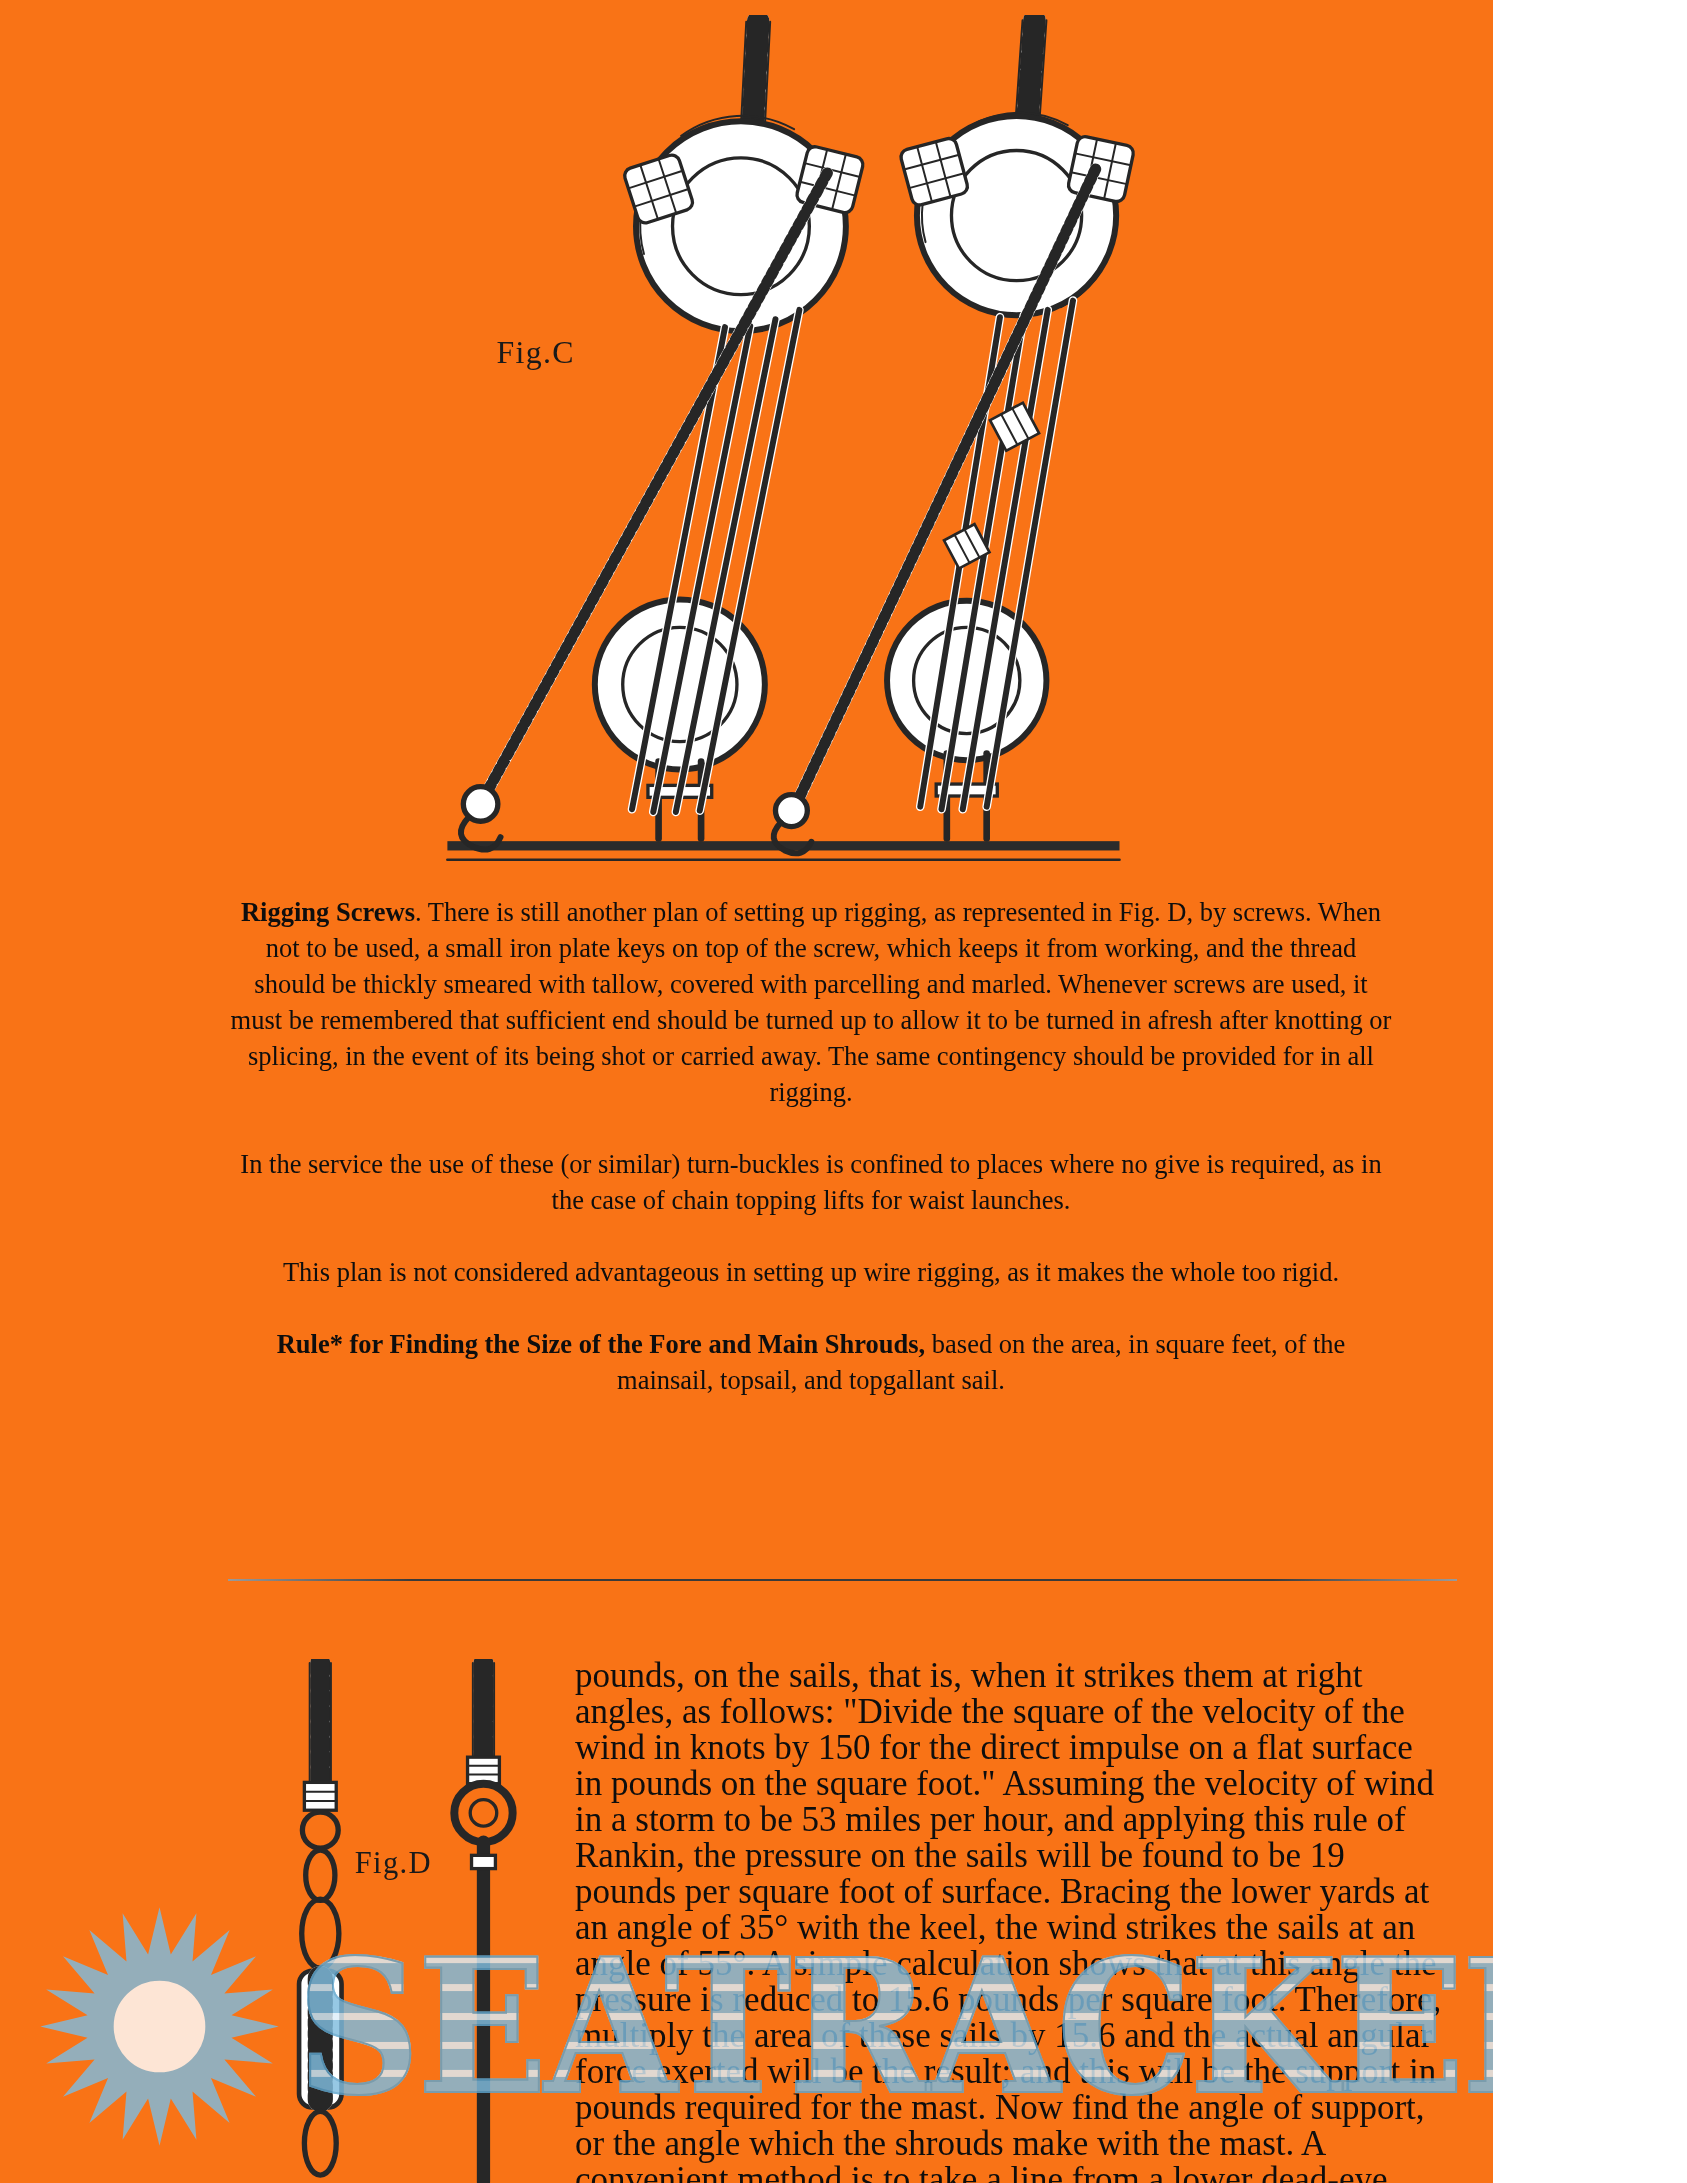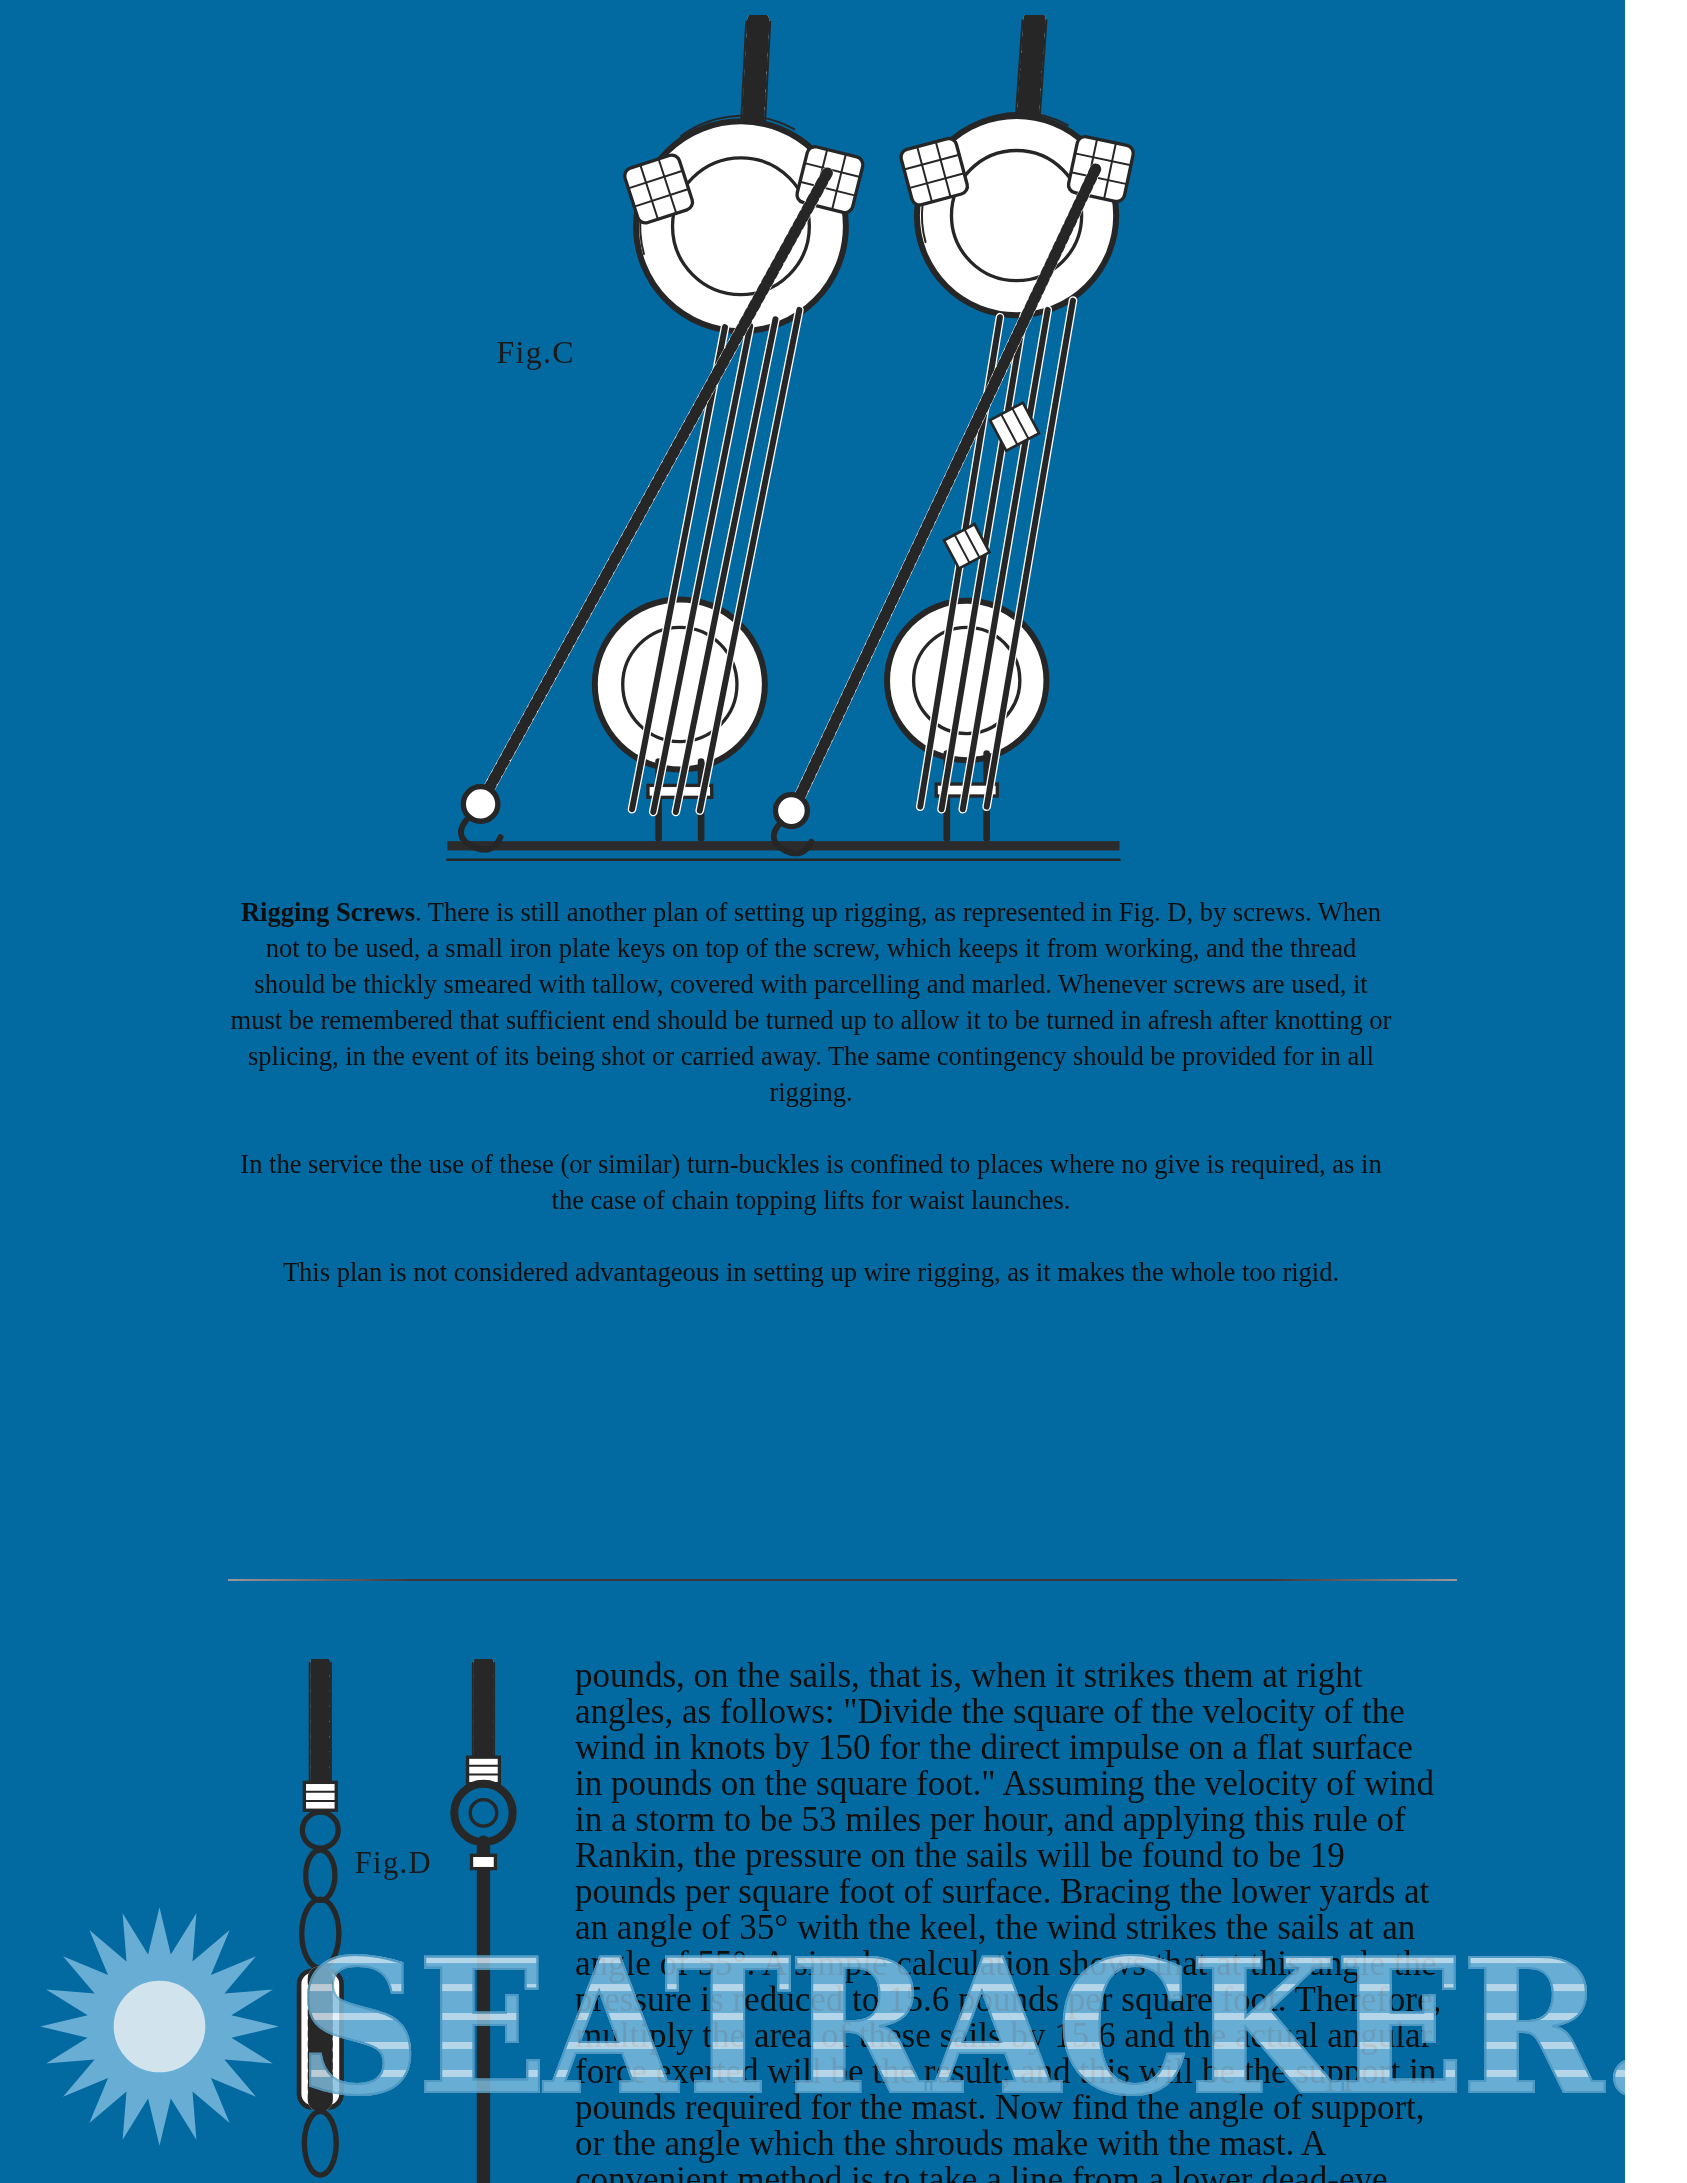--- a/index.html
+++ b/index.html
@@ -1,23 +1,23 @@
 <!DOCTYPE html>
 <html style="font-size:10.6px"><head>
 <meta charset="utf-8">
 <style>
   * { box-sizing: border-box; }
   html, body { margin: 0; padding: 0; }
   body { background: #ffffff; }
 
   .page {
     position: relative;
-    width: 1625px;
+    width: 1493px;
     height: 2183px;
-    background: #0369a1;
+    background: #f97316;
     overflow: hidden;
     font-family: "Liberation Serif", serif;
     color: #0e0e0e;
   }
 
   
   .fig-top {
     position: absolute;
     left: 367px; top: 14.6px;
     width: 801px; height: 870px;
@@ -236,20 +236,21 @@
       </g>
 
       <text x="192" y="524" font-size="48" class="fig-label">Fig.C</text>
     </svg>
   </div>
 
   <div class="text-main">
     <p><strong>Rigging Screws</strong><span>. There is still another plan of setting up rigging, as represented in Fig. D, by screws. When not to be used, a small iron plate keys on top of the screw, which keeps it from working, and the thread should be thickly smeared with tallow, covered with parcelling and marled. Whenever screws are used, it must be remembered that sufficient end should be turned up to allow it to be turned in afresh after knotting or splicing, in the event of its being shot or carried away. The same contingency should be provided for in all rigging.</span></p>
     <p>In the service the use of these (or similar) turn-buckles is confined to places where no give is required, as in the case of chain topping lifts for waist launches.</p>
     <p>This plan is not considered advantageous in setting up wire rigging, as it makes the whole too rigid.</p>
+    <p><strong>Rule* for Finding the Size of the Fore and Main Shrouds,</strong><span> based on the area, in square feet, of the mainsail, topsail, and topgallant sail.</span></p>
   </div>
 
   <div class="separator"></div>
 
   <div class="fig-bottom">
     <svg viewBox="0 0 450 790" xmlns="http://www.w3.org/2000/svg">
       <g stroke="#272727" fill="none" stroke-linecap="round">
 
         <g>
           <line x1="86" y1="6" x2="86" y2="188" stroke="#ffffff" stroke-width="30"></line>

